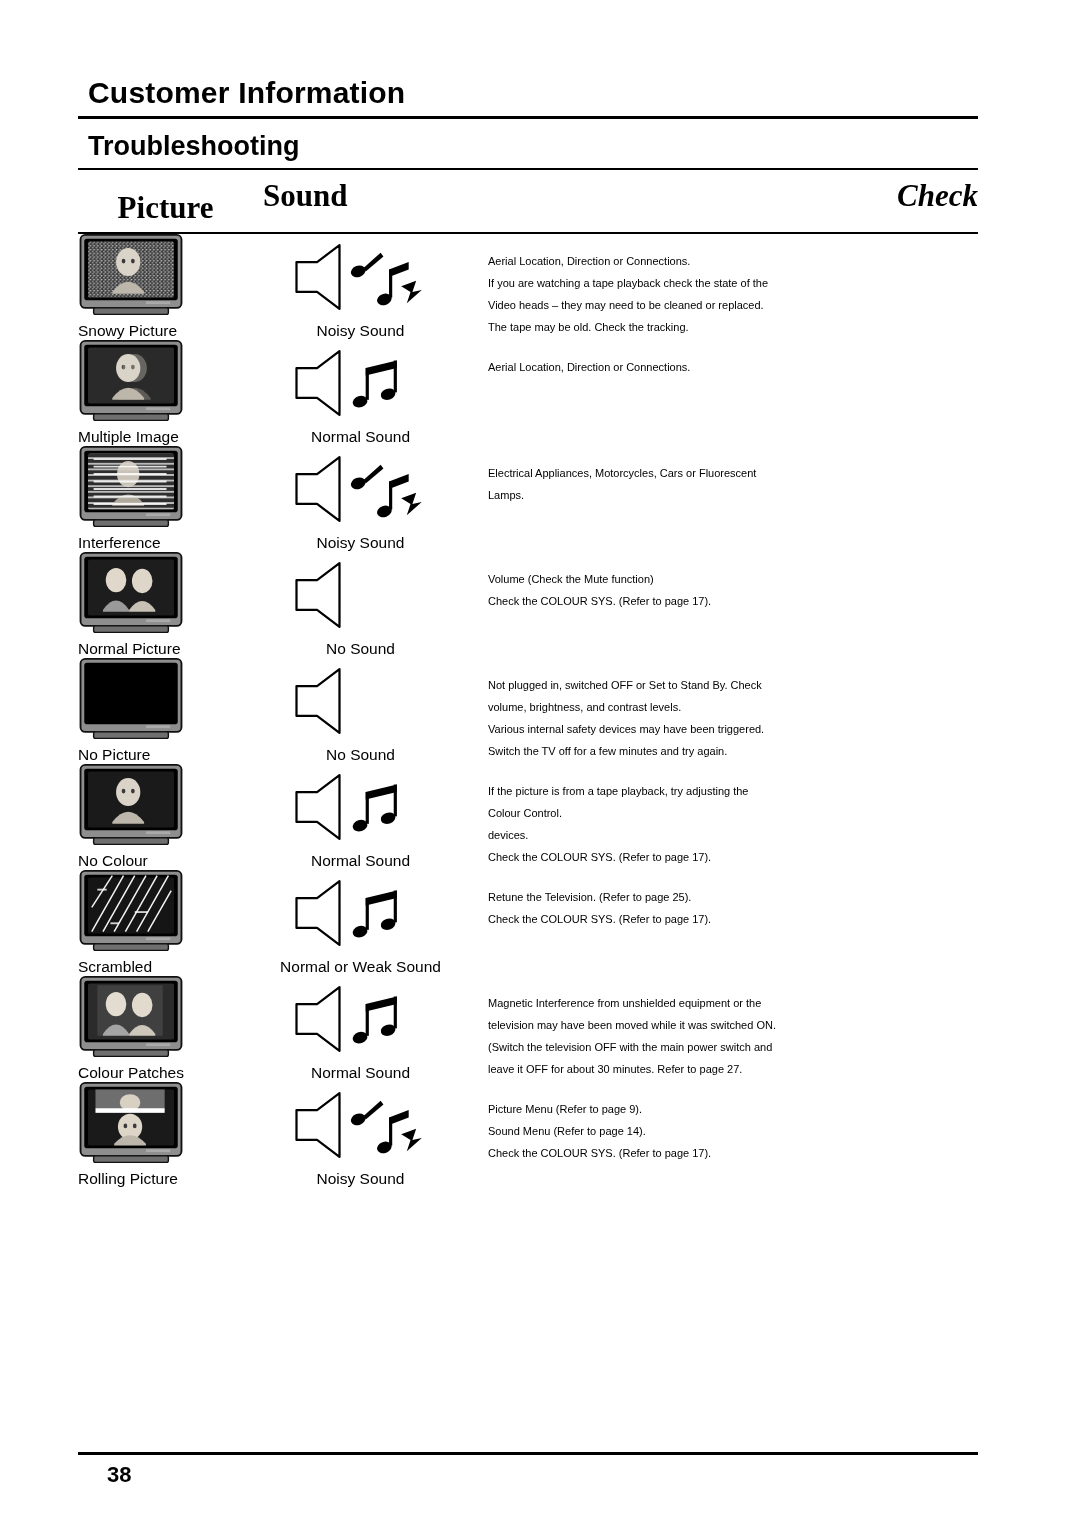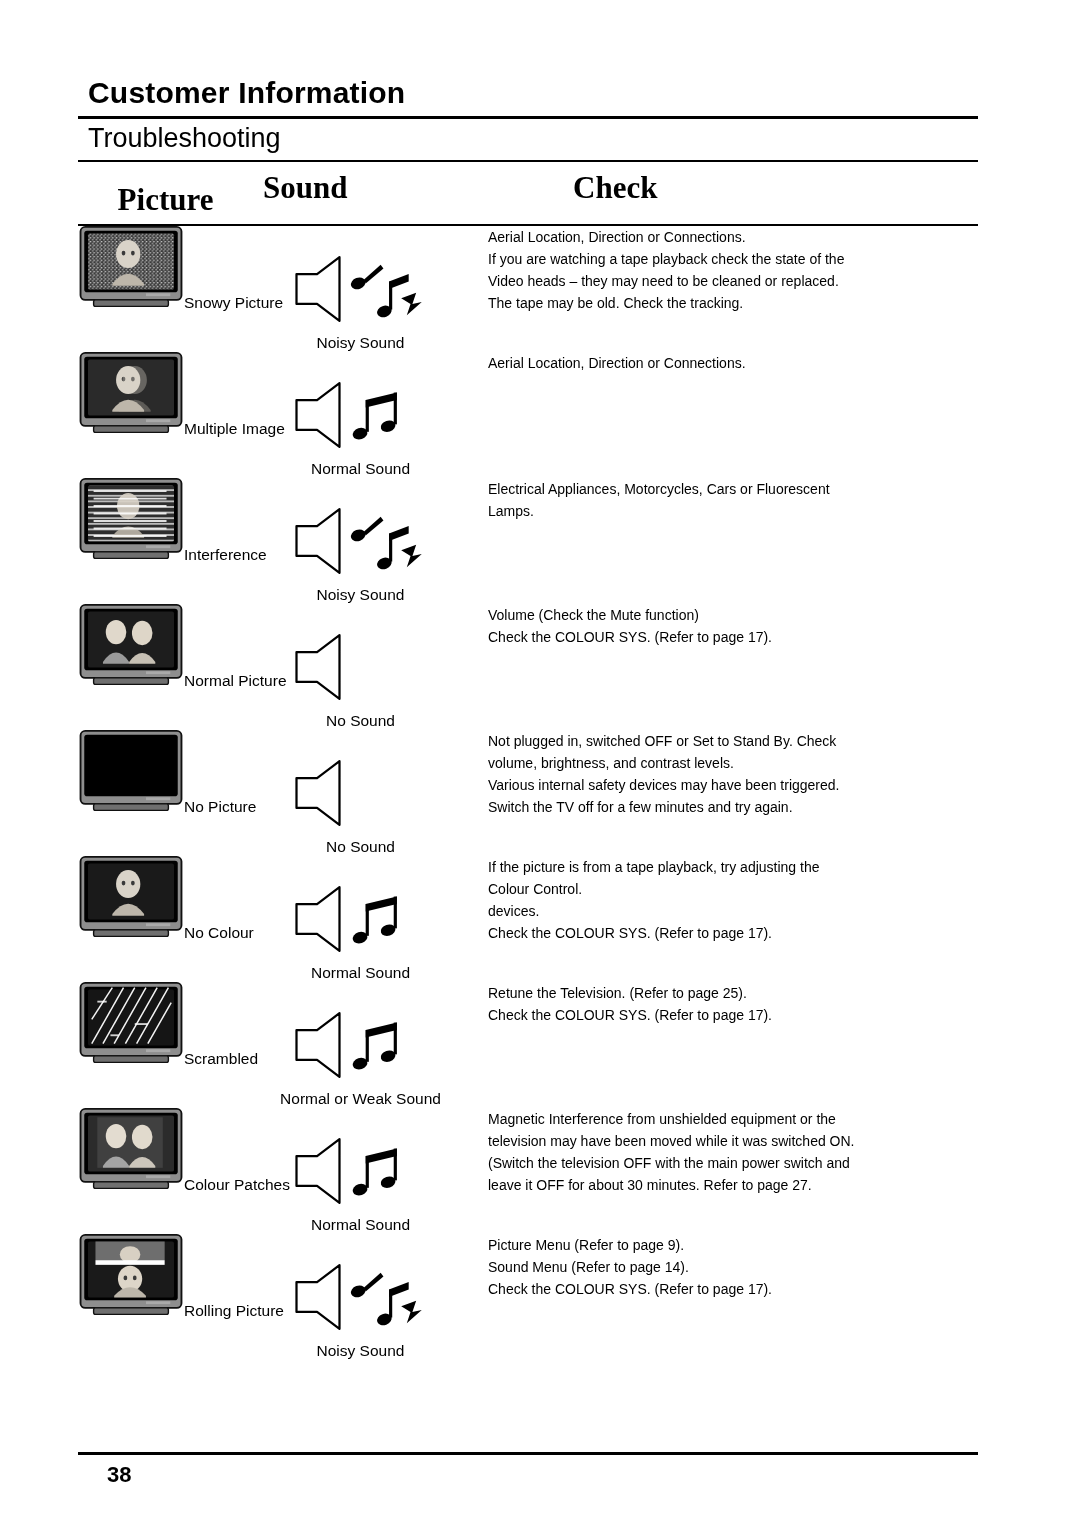--- a/index.html
+++ b/index.html
@@ -29,71 +29,70 @@
     width: 900px;
   }
   h1.section-title {
     font-size: 30px;
     font-weight: bold;
     margin: 0 0 6px 10px;
     letter-spacing: 0.2px;
   }
   h2.page-title {
     font-size: 27px;
-    font-weight: normal;
-    margin: 4px 0 6px 10px;
+    font-weight: bold;
+    margin: 12px 0 6px 10px;
   }
   .rule {
     height: 2.5px;
     background: #000;
     width: 900px;
     margin: 0;
   }
   .rule.thin { height: 2px; }
 
   
   .col-headers {
     display: flex;
     font-family: "Liberation Serif", serif;
     font-size: 31px;
     font-weight: bold;
     padding: 8px 0 6px 0;
   }
   .col-headers .ch-picture { width: 175px; text-align: center; margin-top: 12px; }
   .col-headers .ch-sound { width: 210px; text-align: left; padding-left: 10px;}
-  .col-headers .ch-check { flex: 1; text-align: left; padding-left: 100px;}
+  .col-headers .ch-check { flex: 1; text-align: right; padding-left: 100px; font-style: italic;}
 
   
   .rows { width: 900px; }
   .row {
     display: flex;
     align-items: flex-start;
     width: 900px;
   }
   .cell-picture {
     width: 175px;
     display: flex;
-    flex-direction: row;
-    align-items: flex-end;
+    flex-direction: column;
+    align-items: flex-start;
     flex: 0 0 175px;
   }
   .cell-sound {
     width: 215px;
     display: flex;
     flex-direction: column;
     align-items: center;
     flex: 0 0 215px;
-    margin-top: 20px;
   }
   .cell-check {
     flex: 1;
-    font-size: 14px;
+    font-size: 11px;
     line-height: 22px;
     padding-left: 20px;
-    padding-top: 0;
+    padding-top: 16px;
   }
   .caption {
     font-size: 15.5px;
     text-align: center;
     margin-top: 2px;
     white-space: nowrap;
   }
   .tv {
     width: 106px;
     height: 86px;

